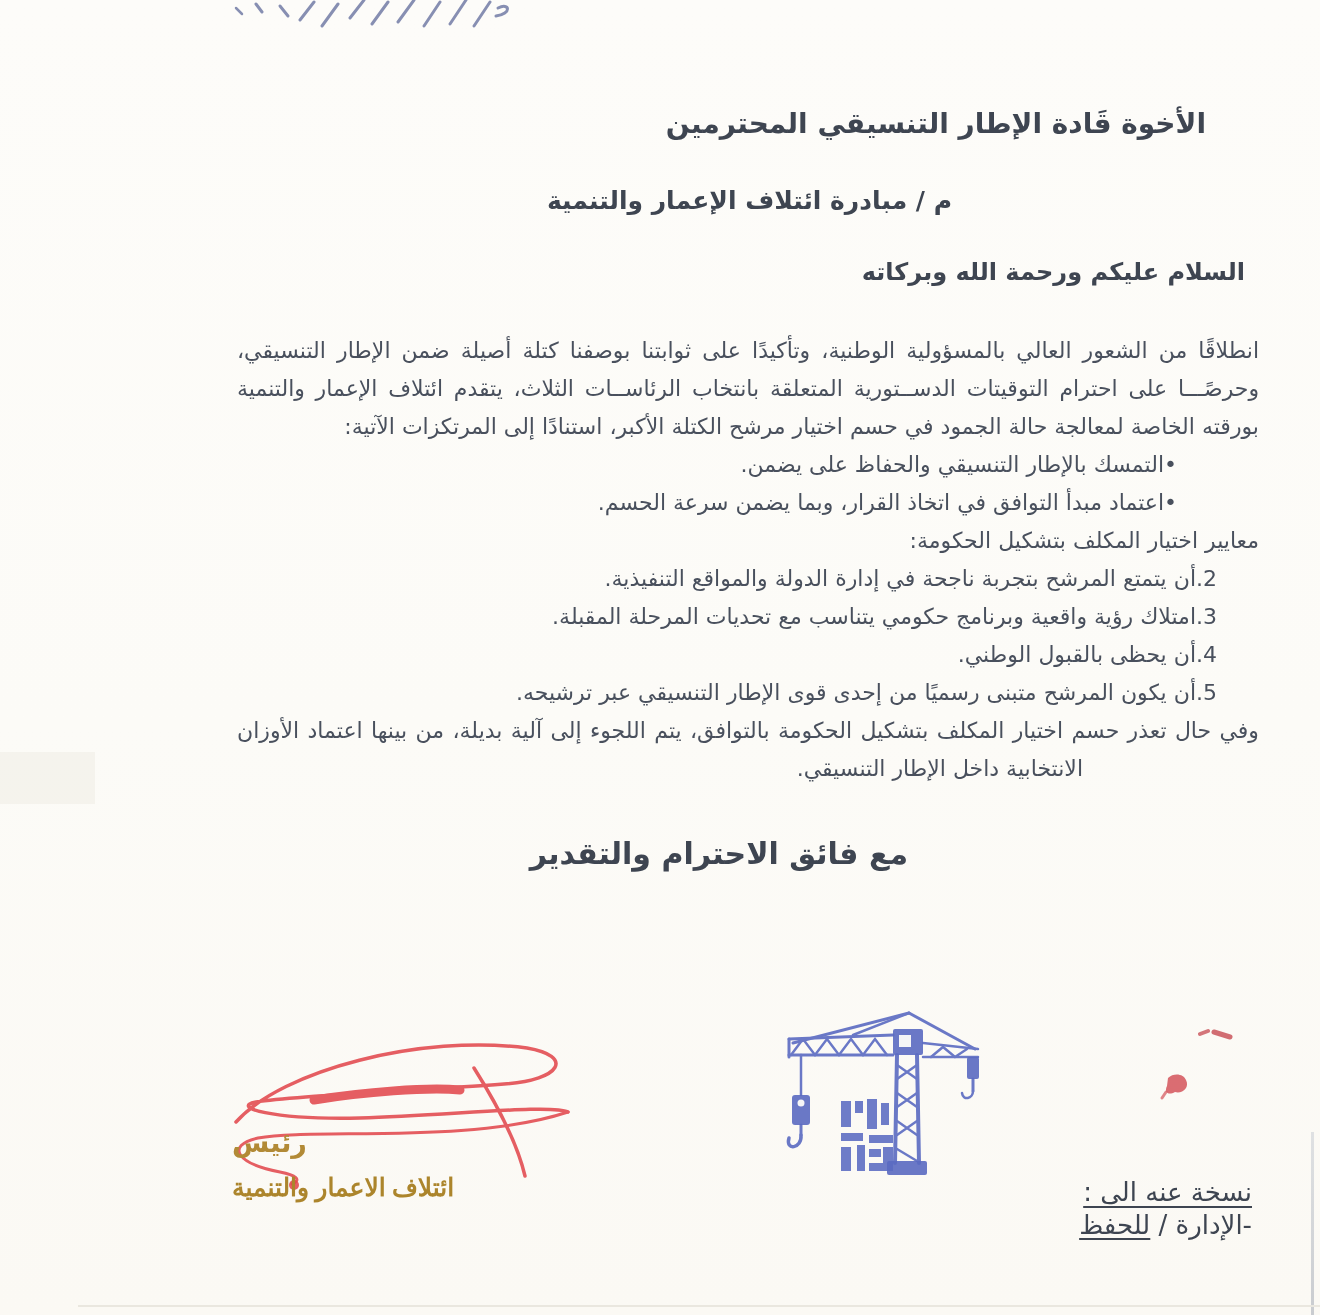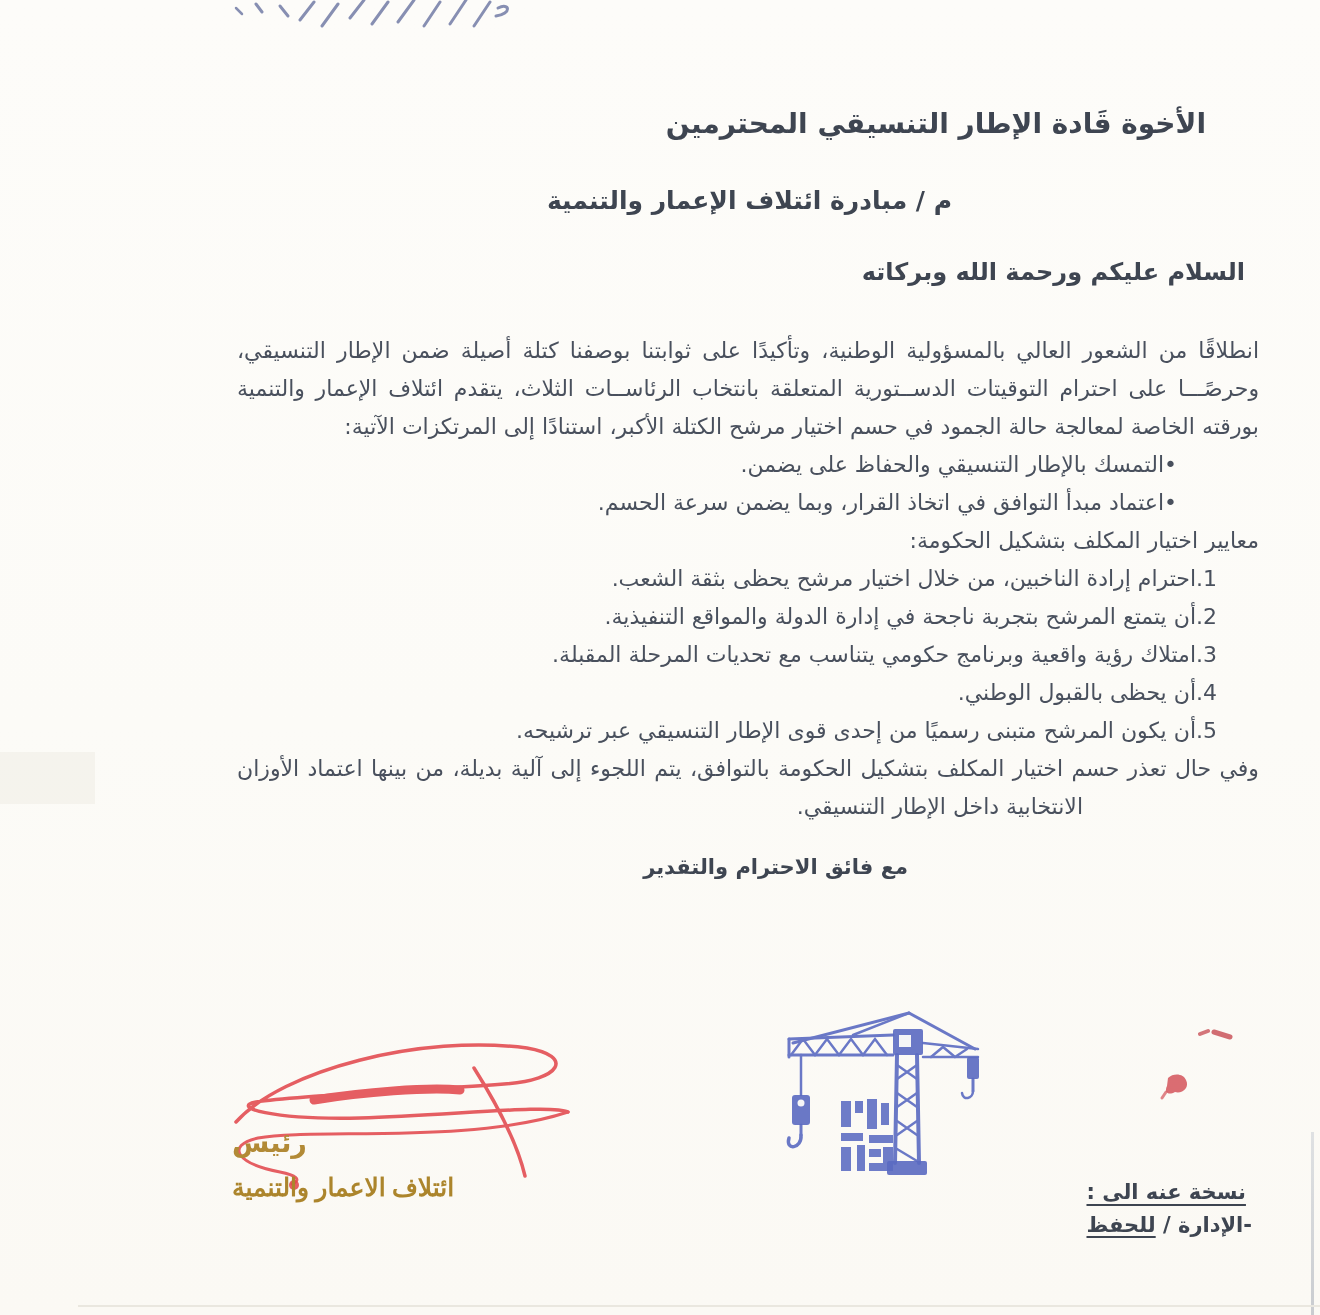--- a/index.html
+++ b/index.html
@@ -15,25 +15,25 @@
   #doc-title{top:107px;right:114px;font-size:28px;white-space:nowrap;}
   #subject{top:186px;right:368px;font-size:25px;white-space:nowrap;}
   #salutation{top:258px;right:75px;font-size:24px;white-space:nowrap;}
   #body-block{top:332px;left:237px;right:61px;font-size:22px;color:#49505d;}
   #body-block > div{line-height:38px;height:38px;overflow:hidden;}
   .jline{text-align:justify;text-align-last:justify;}
   .rline{text-align:right;}
   .bullet{padding-right:82px;}
   .num{padding-right:42px;}
   .cont{padding-right:176px;}
-  #closing{top:836px;right:412px;font-size:21px;white-space:nowrap;margin-top:19px;}
+  #closing{top:836px;right:412px;font-size:30px;white-space:nowrap;}
   #sig-block{top:1120px;left:232px;width:305px;text-align:left;direction:rtl;position:absolute;}
   #sig-title{font-size:27px;font-weight:bold;color:#b28a36;line-height:46px;letter-spacing:1px;}
   #sig-org{font-size:25px;font-weight:bold;color:#ac852c;line-height:44px;letter-spacing:1px;font-family:Liberation Serif, serif;}
-  #copy-block{top:1176px;right:68px;text-align:left;font-size:21px;font-weight:bold;color:#3e4551;line-height:33px;}
+  #copy-block{top:1176px;right:68px;text-align:right;font-size:26px;font-weight:normal;color:#3e4551;line-height:33px;}
   #copy-label{text-decoration:underline;text-underline-offset:5px;}
   .ul{text-decoration:underline;text-underline-offset:4px;}
   .svgabs{position:absolute;}
   .right-edge{position:absolute;right:6px;top:1132px;height:183px;width:3px;
     background:linear-gradient(180deg,#d6d9dd,#b9bdc4);opacity:.75;}
   .bottom-edge{position:absolute;left:78px;right:0;bottom:8px;height:2px;background:#eae7df;}
   .left-patch{position:absolute;left:0;top:752px;width:95px;height:52px;background:#f3f1ea;opacity:.8;}
 </style>
 </head>
 <body>
@@ -61,21 +61,20 @@
   <div class="txt bold" id="subject">م / مبادرة ائتلاف الإعمار والتنمية</div>
   <div class="txt bold" id="salutation">السلام عليكم ورحمة الله وبركاته</div>
 
   <div class="txt" id="body-block">
     <div class="jline">انطلاقًا من الشعور العالي بالمسؤولية الوطنية، وتأكيدًا على ثوابتنا بوصفنا كتلة أصيلة ضمن الإطار التنسيقي،</div>
     <div class="jline">وحرصًـــا على احترام التوقيتات الدســتورية المتعلقة بانتخاب الرئاســات الثلاث، يتقدم ائتلاف الإعمار والتنمية</div>
     <div class="rline">بورقته الخاصة لمعالجة حالة الجمود في حسم اختيار مرشح الكتلة الأكبر، استنادًا إلى المرتكزات الآتية:</div>
     <div class="rline bullet">•التمسك بالإطار التنسيقي والحفاظ على يضمن.</div>
     <div class="rline bullet">•اعتماد مبدأ التوافق في اتخاذ القرار، وبما يضمن سرعة الحسم.</div>
     <div class="rline">معايير اختيار المكلف بتشكيل الحكومة:</div>
-    <div class="rline num">1.احترام إرادة الناخبين، من خلال اختيار مرشح يحظى بثقة الشعب.</div>
     <div class="rline num">2.أن يتمتع المرشح بتجربة ناجحة في إدارة الدولة والمواقع التنفيذية.</div>
     <div class="rline num">3.امتلاك رؤية واقعية وبرنامج حكومي يتناسب مع تحديات المرحلة المقبلة.</div>
     <div class="rline num">4.أن يحظى بالقبول الوطني.</div>
     <div class="rline num">5.أن يكون المرشح متبنى رسميًا من إحدى قوى الإطار التنسيقي عبر ترشيحه.</div>
     <div class="jline">وفي حال تعذر حسم اختيار المكلف بتشكيل الحكومة بالتوافق، يتم اللجوء إلى آلية بديلة، من بينها اعتماد الأوزان</div>
     <div class="rline cont">الانتخابية داخل الإطار التنسيقي.</div>
   </div>
 
   <div class="txt bold" id="closing">مع فائق الاحترام والتقدير</div>
 

